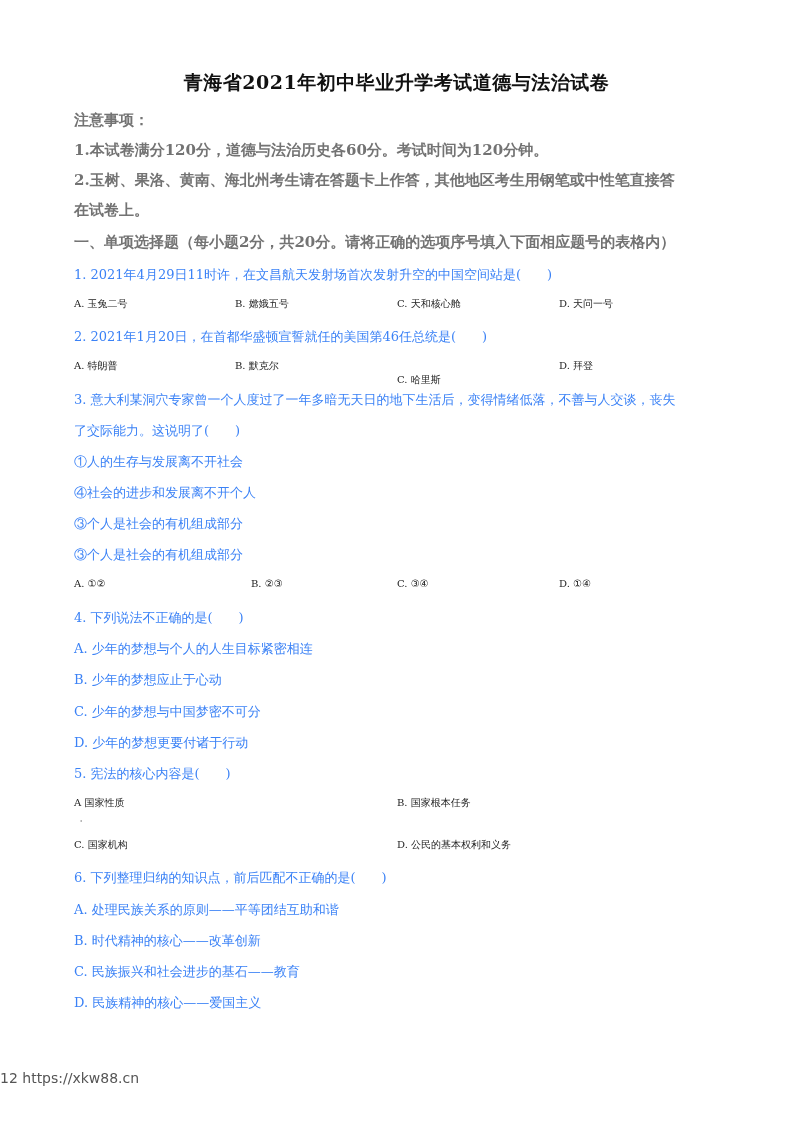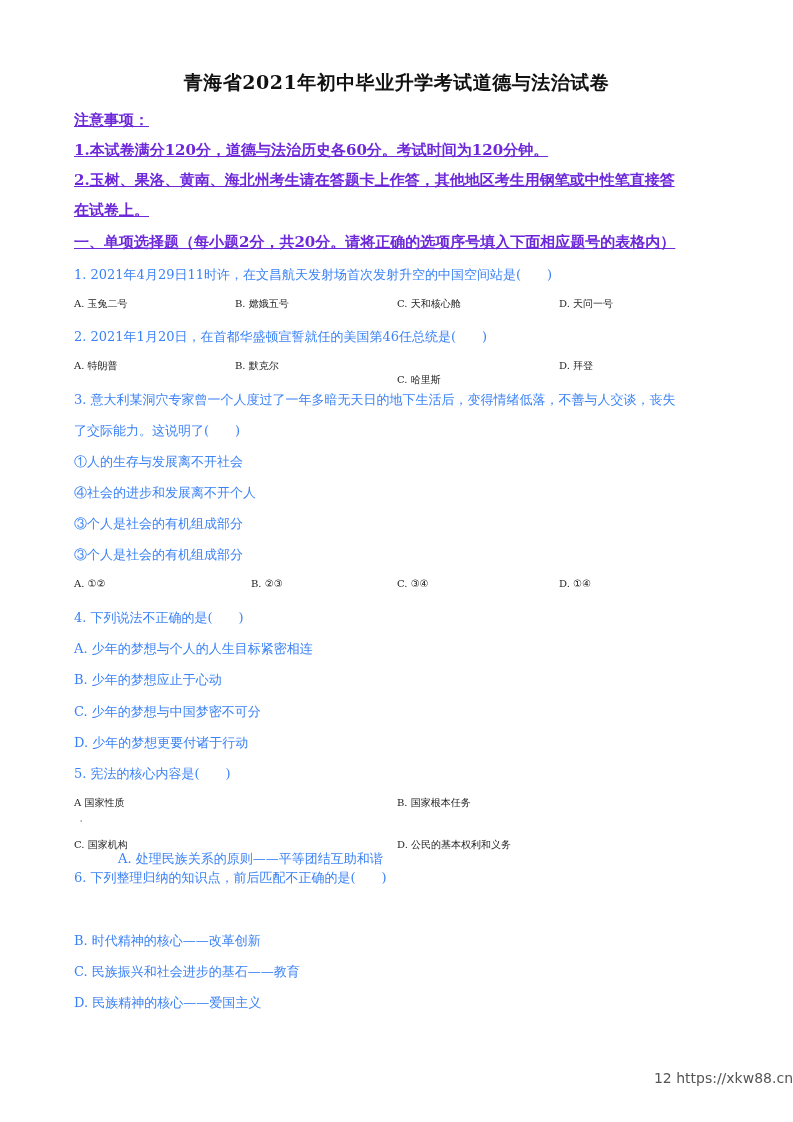--- a/index.html
+++ b/index.html
@@ -2,24 +2,24 @@
 <html><head>
 <meta charset="utf-8">
 <style>
   html, body { margin: 0; padding: 0; background: #ffffff; }
   body { width: 793px; height: 1122px; position: relative; overflow: hidden;
          font-family: "DejaVu Serif", "Liberation Serif", serif; color: #1a1a1a; }
   .page { position: absolute; left: 0; top: 0; width: 793px; height: 1122px; }
   .title { position: absolute; left: 0; width: 793px; top: 70px; text-align: center;
            font-size: 19px; font-weight: bold; letter-spacing: 0.5px; color: #111; }
   .line { position: absolute; left: 74px; white-space: nowrap; }
-  .bold { font-weight: bold; font-size: 15px; color: #6d28d9; text-decoration: underline; }
+  .bold { font-weight: bold; font-size: 15px; color: #737373; }
   .q { font-size: 13px; color: #3b82f6; }
   .opt { position: absolute; white-space: nowrap; font-size: 10px; color: #222; }
-  .footer { position: absolute; left: 0; width: 793px; top: 1070px; text-align: right;
+  .footer { position: absolute; left: 0; width: 793px; top: 1070px; text-align: left;
             font-family: "DejaVu Sans", "Liberation Sans", sans-serif; font-size: 14px; color: #555; }
   .mark { position: absolute; left: 80px; top: 818px; font-size: 8px; color: #555; }
 </style>
 </head>
 <body>
 
 <div class="page">
 
   <div class="title">青海省2021年初中毕业升学考试道德与法治试卷</div>
 
@@ -59,19 +59,19 @@
   <div class="line q" style="top:734px;">D.  少年的梦想更要付诸于行动</div>
 
   <div class="line q" style="top:765px;">5. 宪法的核心内容是(　　)</div>
   <div class="opt" style="left:74px; top:796px;">A  国家性质</div>
   <div class="opt" style="left:397px; top:796px;">B.  国家根本任务</div>
   <div class="mark">'</div>
   <div class="opt" style="left:74px; top:838px;">C.  国家机构</div>
   <div class="opt" style="left:397px; top:838px;">D.  公民的基本权利和义务</div>
 
   <div class="line q" style="top:869px;">6. 下列整理归纳的知识点，前后匹配不正确的是(　　)</div>
-  <div class="line q" style="top:850px;margin-left:44px;">A.  处理民族关系的原则——平等团结互助和谐</div>
+  <div class="line q" style="top:901px;">A.  处理民族关系的原则——平等团结互助和谐</div>
   <div class="line q" style="top:932px;">B.  时代精神的核心——改革创新</div>
   <div class="line q" style="top:963px;">C.  民族振兴和社会进步的基石——教育</div>
   <div class="line q" style="top:994px;">D.  民族精神的核心——爱国主义</div>
 
   <div class="footer">12 https://xkw88.cn</div>
 </div>
 
 </body></html>

